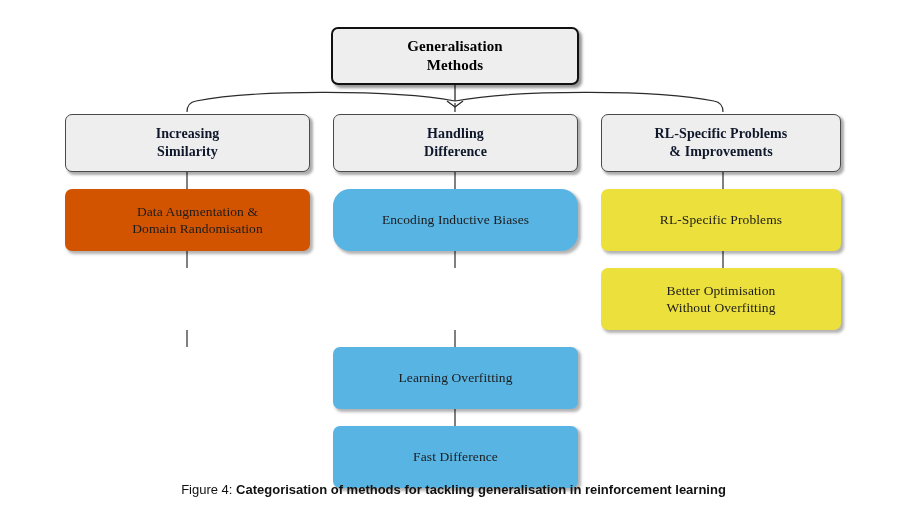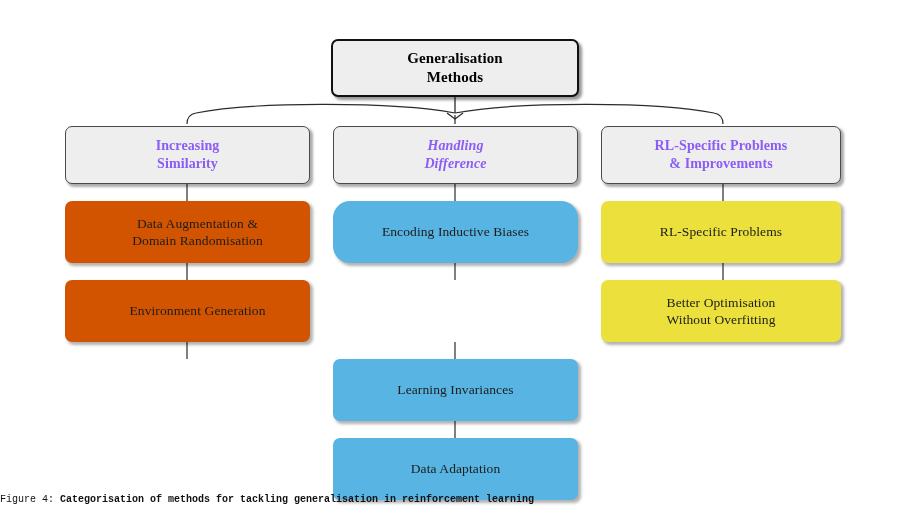--- a/index.html
+++ b/index.html
@@ -15,21 +15,20 @@
     font-family: "Liberation Serif", "DejaVu Serif", serif;
     color: #1a1a1a;
     position: relative;
   }
 
   #figure-canvas {
     position: absolute;
     left: 0; top: 0;
     width: 907px;
     height: 380px;
-    margin-top: 12px;
   }
 
   
   #connectors {
     position: absolute;
     left: 0; top: 0;
     width: 907px;
     height: 520px;
     pointer-events: none;
   }
@@ -56,45 +55,45 @@
     font-size: 15px;
     color: #000000;
   }
 
   .node-header {
     background: #eeeeee;
     border: 1.1px solid #4a4a4a;
     box-shadow: 2.5px 2.5px 2.5px rgba(0,0,0,0.33);
     font-weight: bold;
     font-size: 14px;
-    color: #8b5cf6;
+    color: #0f172a;
   }
 
   .node-leaf {
     border: none;
     box-shadow: 2.5px 2.5px 3px rgba(0,0,0,0.30);
     font-size: 13.5px;
     font-weight: normal;
     color: #1c1c1c;
   }
 
   .col-a { background: #d35400; padding-left: 20px; }
   .col-b { background: #58b4e3; }
   .col-c { background: #ece03c; }
 
   
   #caption {
     position: absolute;
     left: 0;
     top: 482px;
     width: 907px;
-    text-align: left;
-    font-size: 10px;
+    text-align: center;
+    font-size: 13px;
     color: #111111;
-    font-family: Liberation Mono, monospace;
+    font-family: Liberation Sans, sans-serif;
   }
   #caption .cap-label {
     font-weight: normal;
   }
   #caption .cap-text {
     font-weight: bold;
   }
 </style>
 </head>
 <body>
@@ -128,32 +127,31 @@
 
   <div class="node node-root" style="left:331px; top:27px; width:248px; height:58px;">Generalisation
 Methods</div>
 
   <div class="node node-header" style="left:65px; top:114px; width:245px; height:58px;">Increasing
 Similarity</div>
 
   <div class="node node-leaf col-a" style="left:65px; top:189px; width:245px; height:62px;">Data Augmentation &amp;
 Domain Randomisation</div>
 
-  <div class="node node-leaf col-a" style="left:65px; top:268px; width:245px; height:62px;">Environment Generation</div>
 
 
-  <div class="node node-header" style="left:333px; top:114px; width:245px; height:58px;font-style:italic;">Handling
+  <div class="node node-header" style="left:333px; top:114px; width:245px; height:58px;">Handling
 Difference</div>
 
   <div class="node node-leaf col-b" style="left:333px; top:189px; width:245px; height:62px;border-radius:17px;">Encoding Inductive Biases</div>
 
 
-  <div class="node node-leaf col-b" style="left:333px; top:347px; width:245px; height:62px;">Learning Invariances</div>
+  <div class="node node-leaf col-b" style="left:333px; top:347px; width:245px; height:62px;">Learning Overfitting</div>
 
-  <div class="node node-leaf col-b" style="left:333px; top:426px; width:245px; height:62px;">Data Adaptation</div>
+  <div class="node node-leaf col-b" style="left:333px; top:426px; width:245px; height:62px;">Fast Difference</div>
 
   <div class="node node-header" style="left:601px; top:114px; width:240px; height:58px;">RL-Specific Problems
 &amp; Improvements</div>
 
   <div class="node node-leaf col-c" style="left:601px; top:189px; width:240px; height:62px;">RL-Specific Problems</div>
 
   <div class="node node-leaf col-c" style="left:601px; top:268px; width:240px; height:62px;text-align:center;">Better Optimisation
 Without Overfitting</div>
 
   <div id="caption">

